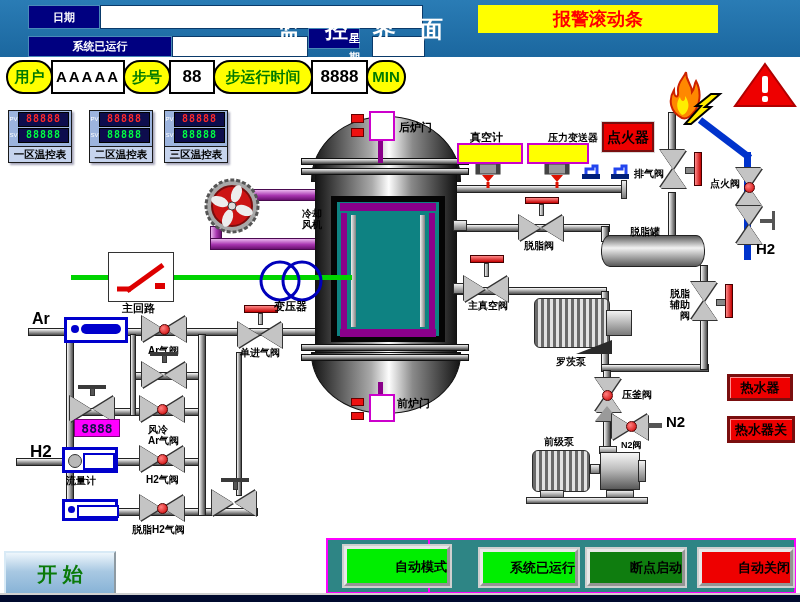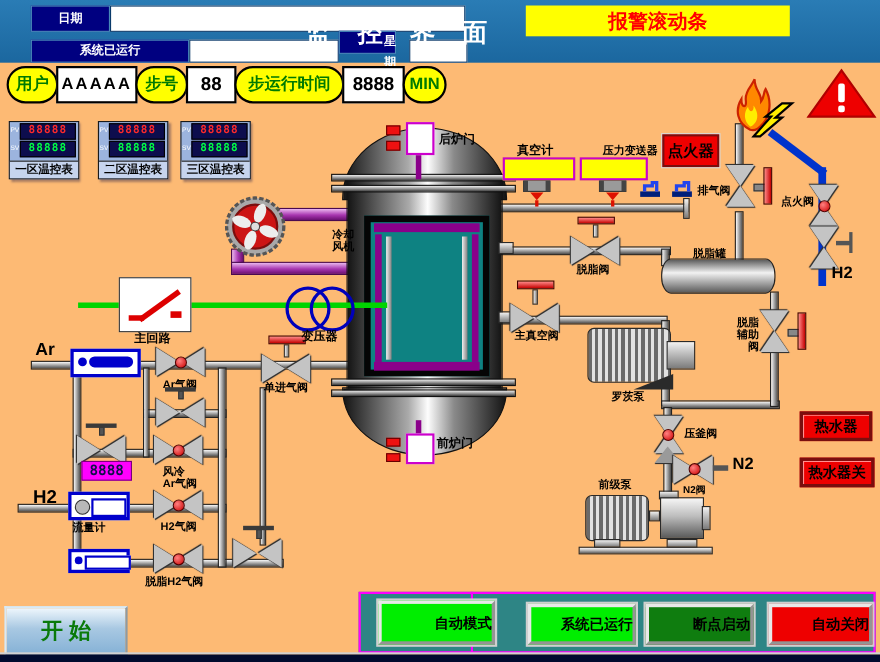--- a/index.html
+++ b/index.html
@@ -1,16 +1,16 @@
 <!DOCTYPE html>
 <html><head>
 <meta charset="utf-8">
 <style>
   html,body{margin:0;padding:0;background:#0a2a4a;font-family:"Liberation Sans",sans-serif;}
-  #screen{position:relative;width:800px;height:602px;background:#fdba74;overflow:hidden;}
+  #screen{position:relative;width:800px;height:602px;background:#ffffff;overflow:hidden;}
   .abs{position:absolute;}
   
   #header{position:absolute;left:0;top:0;width:800px;height:57px;background:linear-gradient(180deg,#2a7cb5,#1b679f);}
   .navybox{position:absolute;background:#000080;color:#fff;font-size:11px;font-weight:bold;text-align:center;border:1px solid #4a8ab8;box-sizing:border-box;}
   .whitebox{position:absolute;background:#fff;border:1px solid #0a3a6a;box-sizing:border-box;font-size:12px;color:#000;padding-left:4px;}
   #title{position:absolute;left:250px;top:14px;width:230px;color:#fff;font-size:23px;font-weight:bold;letter-spacing:9px;text-align:center;white-space:nowrap;}
   #alarmbar{position:absolute;left:478px;top:5px;width:240px;height:28px;background:#ffff00;color:#ff0000;font-size:18px;font-weight:bold;text-align:center;line-height:28px;}
   
   #status{position:absolute;left:8px;top:60px;height:34px;display:flex;}
   .scell{box-sizing:border-box;border:2px solid #000;margin-left:-2px;height:34px;line-height:30px;text-align:center;font-weight:bold;font-size:15px;}

